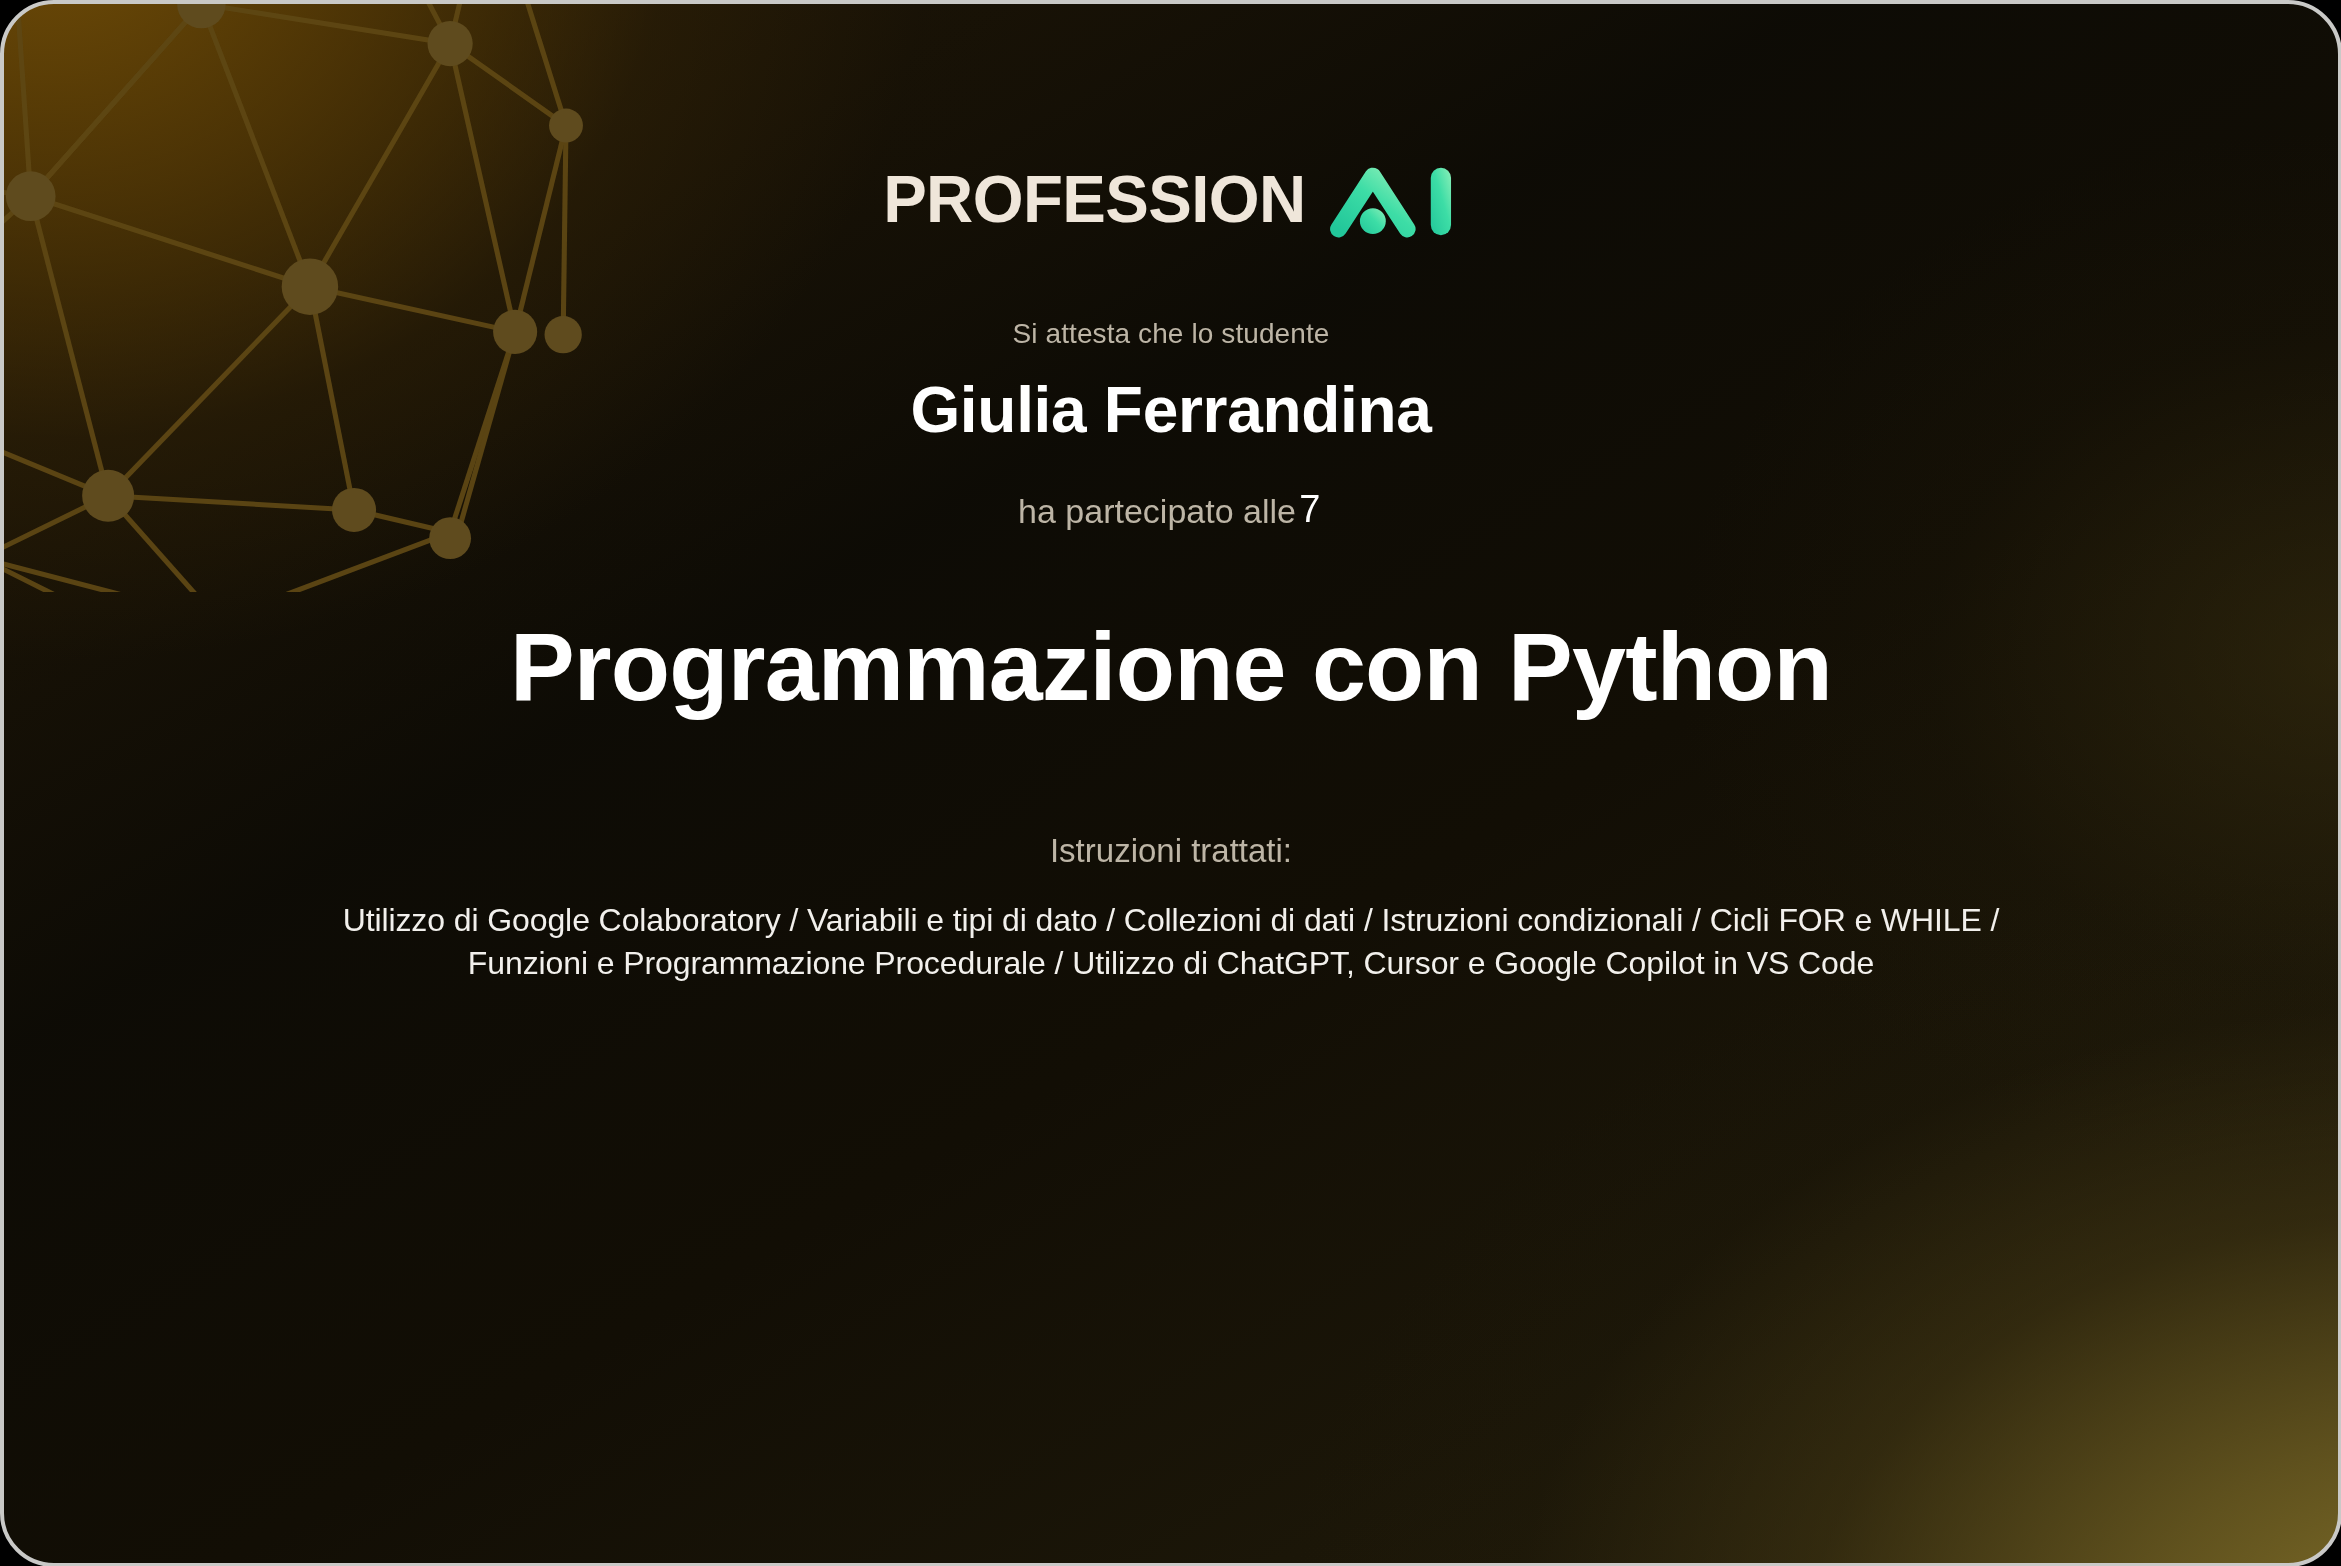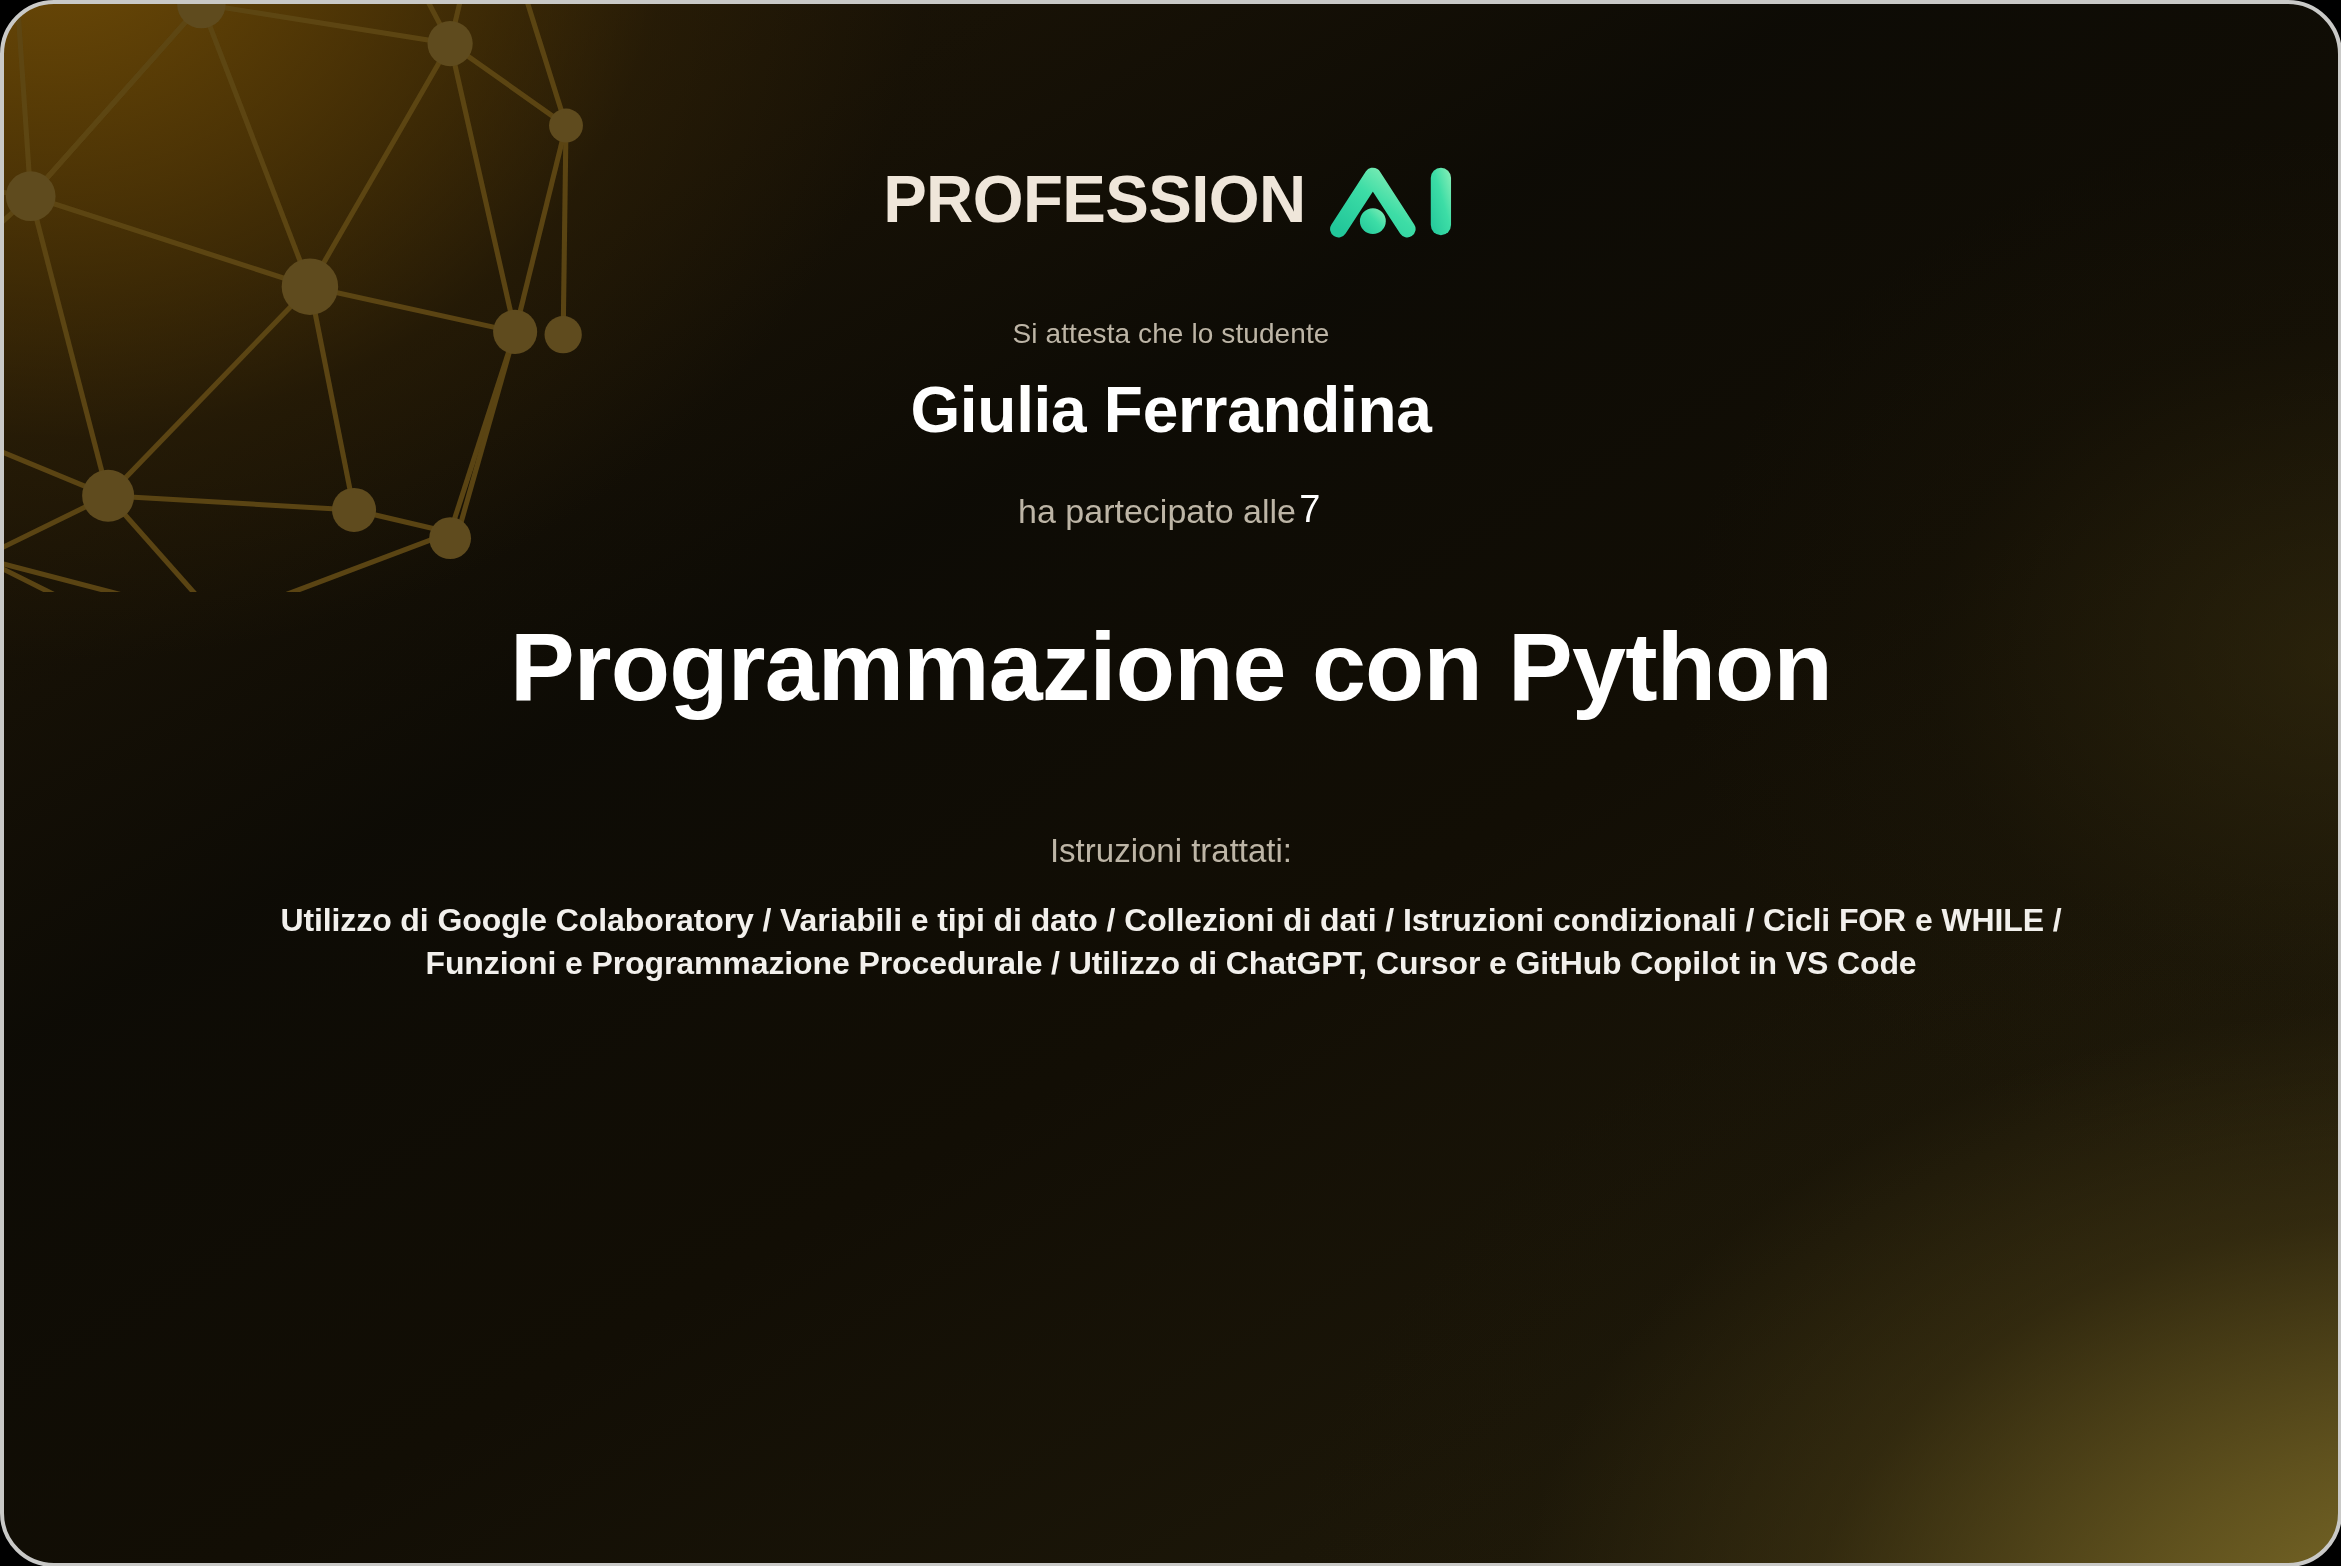--- a/index.html
+++ b/index.html
@@ -110,21 +110,21 @@
     font-size: 33px;
     font-weight: 400;
     color: #bdb5a6;
     line-height: 1;
   }
   .topics-list {
     margin-top: 32px;
     width: 2011px;
     text-align: center;
     font-size: 32px;
-    font-weight: 700;
+    font-weight: 400;
     color: #f2f0ec;
     line-height: 1.33;
     letter-spacing: -0.1px;
   }
   .topics-list .topic-line { display: block; }
 </style>
 </head>
 <body>
 
 <div id="certificate">
@@ -206,18 +206,18 @@
     <div class="hours-line">
       <span>ha partecipato alle</span>
       <span class="hours-value">7</span>
     </div>
 
     <div class="course-title">Programmazione con Python</div>
 
     <div class="topics-label">Istruzioni trattati:</div>
     <div class="topics-list">
       <span class="topic-line">Utilizzo di Google Colaboratory / Variabili e tipi di dato / Collezioni di dati / Istruzioni condizionali / Cicli FOR e WHILE /</span>
-      <span class="topic-line">Funzioni e Programmazione Procedurale / Utilizzo di ChatGPT, Cursor e GitHub Copilot in VS Code</span>
+      <span class="topic-line">Funzioni e Programmazione Procedurale / Utilizzo di ChatGPT, Cursor e Google Copilot in VS Code</span>
     </div>
 
   </div>
 </div>
 
 
 </body></html>

